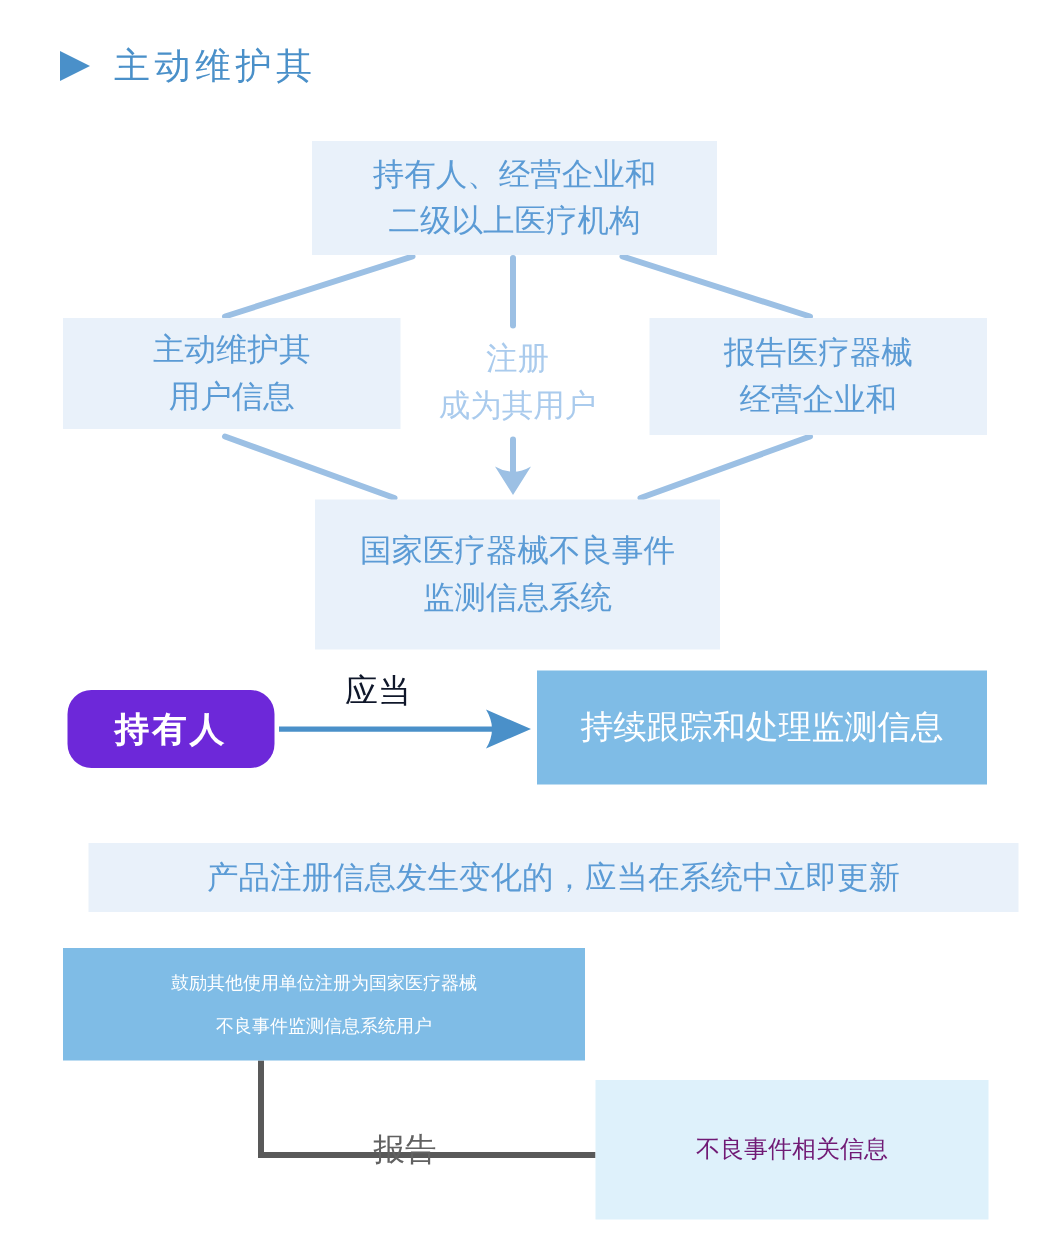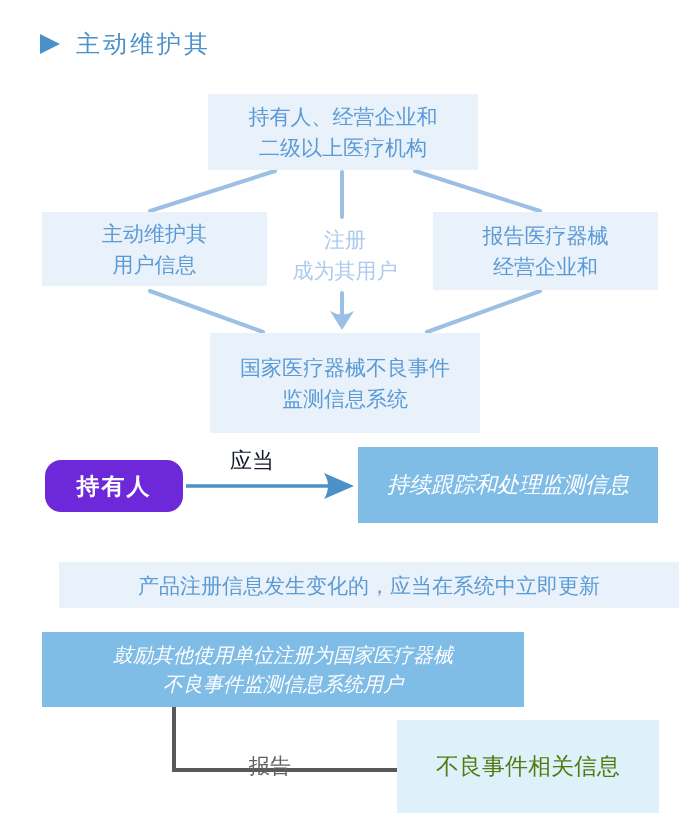--- a/index.html
+++ b/index.html
@@ -9,43 +9,43 @@
   .svg-layer{position:absolute;left:0;top:0;width:700px;height:835px;z-index:0;}
 
   .title-row{left:40px;top:28px;display:flex;align-items:center;z-index:2;}
   .title-marker{width:20px;height:20px;background:#4a90c9;
     clip-path:polygon(0 0,100% 50%,0 100%);margin-right:16px;flex:0 0 auto;}
   .title-text{color:#4a90c9;font-size:24px;letter-spacing:3px;font-weight:500;}
 
   .box{display:flex;align-items:center;justify-content:center;text-align:center;
     white-space:pre-line;z-index:1;}
   .light-box{background:#e9f1fa;color:#5b9bd5;font-size:21px;line-height:31px;}
-  .blue-box{background:#7fbce6;color:#ffffff;font-size:21px;line-height:30px;font-style:italic;}
+  .blue-box{background:#7fbce6;color:#ffffff;font-size:21px;line-height:30px;}
 
   .top-box{left:208px;top:94px;width:270px;height:76px;}
   .left-box{left:42px;top:212px;width:225px;height:74px;}
   .right-box{left:433px;top:212px;width:225px;height:78px;}
   .bottom-box{left:210px;top:333px;width:270px;height:100px;}
   .center-label{left:265px;top:224px;width:160px;text-align:center;color:#aacbed;
     font-size:21px;line-height:31px;white-space:pre-line;z-index:1;}
 
   .pill{left:45px;top:460px;width:138px;height:52px;background:#6d28d9;border-radius:16px;
     color:#ffffff;font-size:23px;font-weight:bold;display:flex;align-items:center;
     justify-content:center;z-index:1;letter-spacing:2px;}
   .arrow-label{left:197px;top:446px;width:110px;text-align:center;color:#0f172a;
     font-size:22px;z-index:1;}
   .result-box{left:358px;top:447px;width:300px;height:76px;font-size:22px;}
 
   .update-box{left:40px;top:562px;width:620px;height:46px;font-size:21px;margin-left:19px;}
 
-  .encourage-box{left:42px;top:632px;width:482px;height:75px;font-size:20px;line-height:29px;}
+  .encourage-box{left:42px;top:632px;width:348px;height:75px;font-size:12px;line-height:29px;}
   .report-label{left:220px;top:752px;width:100px;text-align:center;color:#616161;
     font-size:21px;z-index:1;}
   .target-box{left:397px;top:720px;width:262px;height:93px;background:#def1fb;
-    color:#4d7c0f;font-size:23px;}
+    color:#701a75;font-size:16px;}
 </style>
 </head>
 <body>
 
 <div class="canvas">
 
   <svg class="svg-layer" viewBox="0 0 700 835" xmlns="http://www.w3.org/2000/svg">
 
     <line x1="275" y1="171" x2="150" y2="211" stroke="#9cc0e4" stroke-width="4" stroke-linecap="round"></line>
     <line x1="415" y1="171" x2="540" y2="211" stroke="#9cc0e4" stroke-width="4" stroke-linecap="round"></line>

